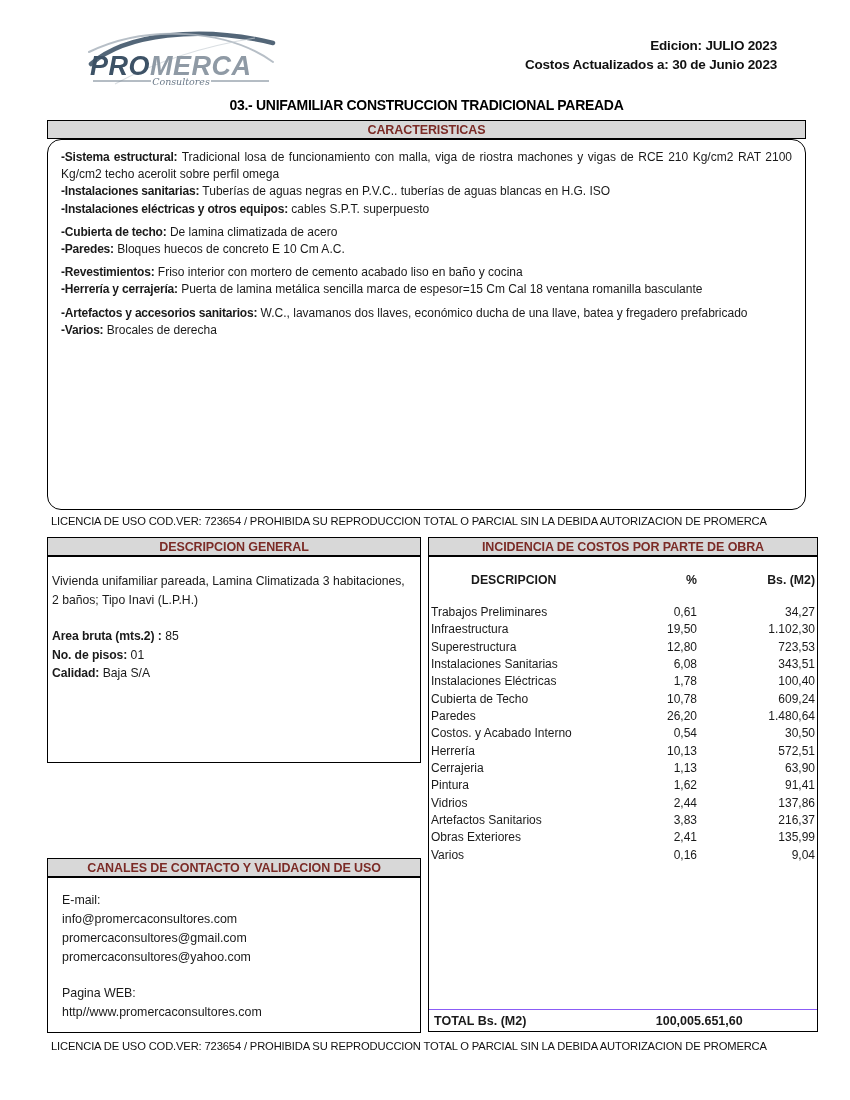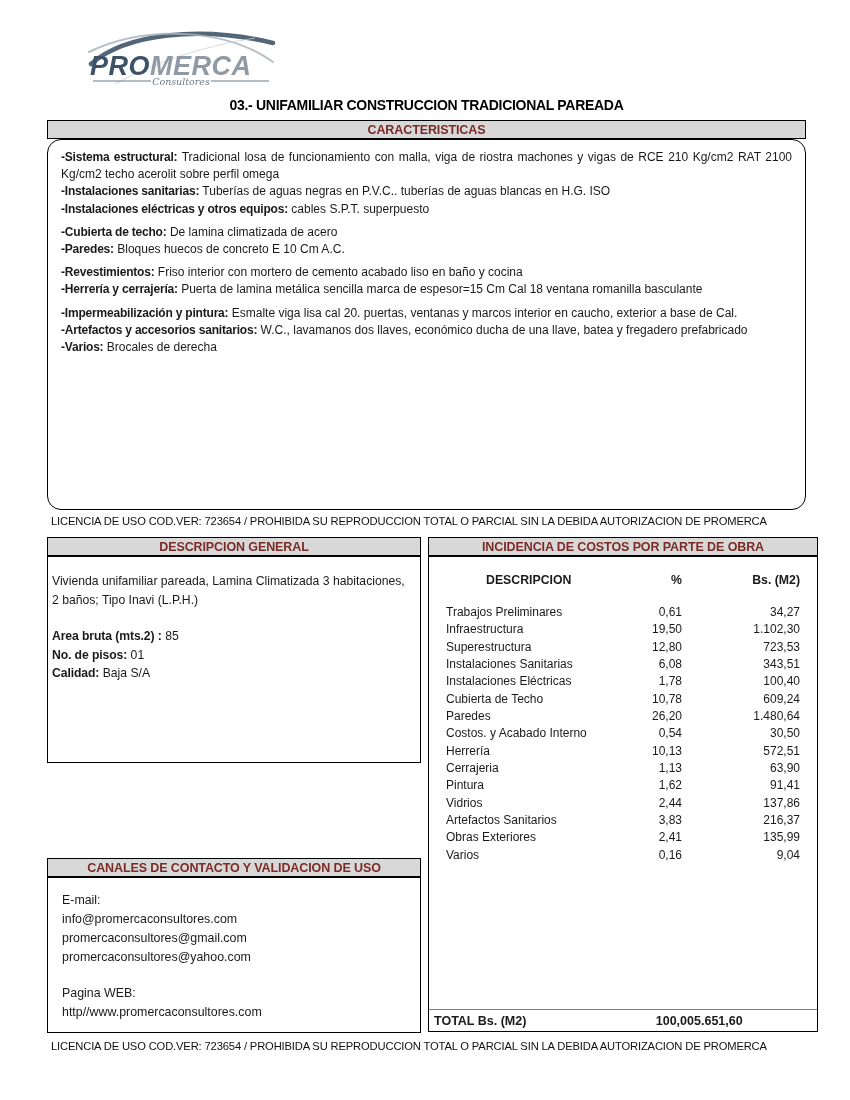--- a/index.html
+++ b/index.html
@@ -63,21 +63,21 @@
   .desc-field { font-size:12.2px; line-height:18.5px; }
   .desc-field b { letter-spacing:-0.1px; }
 
   .contact-box { position:absolute; left:47px; top:858px; width:374px; }
   .contact-box .section-body { height:156px; padding:13px 14px 0 14px; }
   .contact-line { font-size:12.4px; line-height:19px; color:#1a1a1a; }
   .contact-web-label { margin-top:17px; }
 
   
   .table-box { position:absolute; left:428px; top:537px; width:390px; }
-  .table-box .section-body { height:476px; position:relative; padding:0 17px; }
+  .table-box .section-body { height:476px; position:relative; padding:0 2px; }
   .col-headers {
     display:flex; margin-top:16px; font-weight:bold; font-size:12.3px;
   }
   .col-name  { flex:1; padding-left:40px; }
   .col-pct   { width:82px;  text-align:right; }
   .col-amt   { width:118px; text-align:right; }
   .cost-rows { margin-top:17px; }
   .cost-row  { display:flex; font-size:12px; line-height:17.35px; }
   .cost-row .cell-name { flex:1; }
   .cost-row .cell-pct  { width:82px;  text-align:right; }
@@ -101,20 +101,24 @@
       <path d="M6,42 C40,12 115,3 188,21" fill="none" stroke="#44596d" stroke-width="4.5" stroke-linecap="round" opacity="0.92"></path>
       <path d="M4,30 C62,2 142,7 188,40" fill="none" stroke="#aab4bd" stroke-width="2" stroke-linecap="round" opacity="0.85"></path>
       <path d="M30,62 C70,40 120,24 170,16" fill="none" stroke="#c9d0d6" stroke-width="1.2" opacity="0.7"></path>
       <text x="5" y="53" font-family="Liberation Sans, sans-serif" font-style="italic" font-weight="bold" font-size="27" letter-spacing="0.5"><tspan fill="#3d5266">PRO</tspan><tspan fill="#8f9aa5">MERCA</tspan></text>
       <line x1="8" y1="59" x2="66" y2="59" stroke="#6b7a89" stroke-width="1"></line>
       <line x1="126" y1="59" x2="184" y2="59" stroke="#6b7a89" stroke-width="1"></line>
       <text x="96" y="62.5" text-anchor="middle" font-family="DejaVu Serif, serif" font-style="italic" font-size="9.5" fill="#6b7a89">Consultores</text>
     </svg>
   </div>
 
+  <div class="edition">
+    <div>Edicion: JULIO 2023</div>
+    <div>Costos Actualizados a: 30 de Junio 2023</div>
+  </div>
 
   <div class="doc-title">03.-  UNIFAMILIAR CONSTRUCCION TRADICIONAL PAREADA</div>
 
   <div class="caract-box">
     <div class="section-header">CARACTERISTICAS</div>
     <div class="section-body">
 
         <p class="caract-item"><b>-Sistema estructural:</b> <span>Tradicional losa de funcionamiento con malla, viga de riostra machones y vigas de RCE 210 Kg/cm2 RAT 2100 Kg/cm2 techo acerolit sobre perfil omega</span></p>
 
         <p class="caract-item"><b>-Instalaciones sanitarias:</b> <span>Tuberías de aguas negras en P.V.C.. tuberías de aguas blancas en H.G.  ISO</span></p>
@@ -122,21 +126,20 @@
         <p class="caract-item"><b>-Instalaciones eléctricas y otros equipos:</b> <span>cables S.P.T. superpuesto</span></p>
 
         <p class="caract-item"><b>-Cubierta de techo:</b> <span>De lamina climatizada de acero</span></p>
 
         <p class="caract-item"><b>-Paredes:</b> <span>Bloques huecos de concreto E 10 Cm A.C.</span></p>
 
         <p class="caract-item"><b>-Revestimientos:</b> <span>Friso interior con mortero de cemento acabado liso en baño y cocina</span></p>
 
         <p class="caract-item"><b>-Herrería y cerrajería:</b> <span>Puerta de lamina metálica sencilla marca de espesor=15 Cm Cal 18 ventana romanilla basculante</span></p>
 
-        <p class="caract-item"><b>-Impermeabilización y pintura:</b> <span>Esmalte viga lisa cal 20. puertas, ventanas y marcos interior en caucho, exterior a base de Cal.</span></p>
 
         <p class="caract-item"><b>-Artefactos y accesorios sanitarios:</b> <span>W.C., lavamanos dos llaves, económico ducha de una llave, batea y fregadero prefabricado</span></p>
 
         <p class="caract-item"><b>-Varios:</b> <span>Brocales de derecha</span></p>
       </div>
   </div>
 
   <div class="license license-top">LICENCIA DE USO COD.VER: 723654  / PROHIBIDA SU REPRODUCCION TOTAL O PARCIAL SIN LA DEBIDA AUTORIZACION DE PROMERCA</div>
 
   <div class="desc-box">

